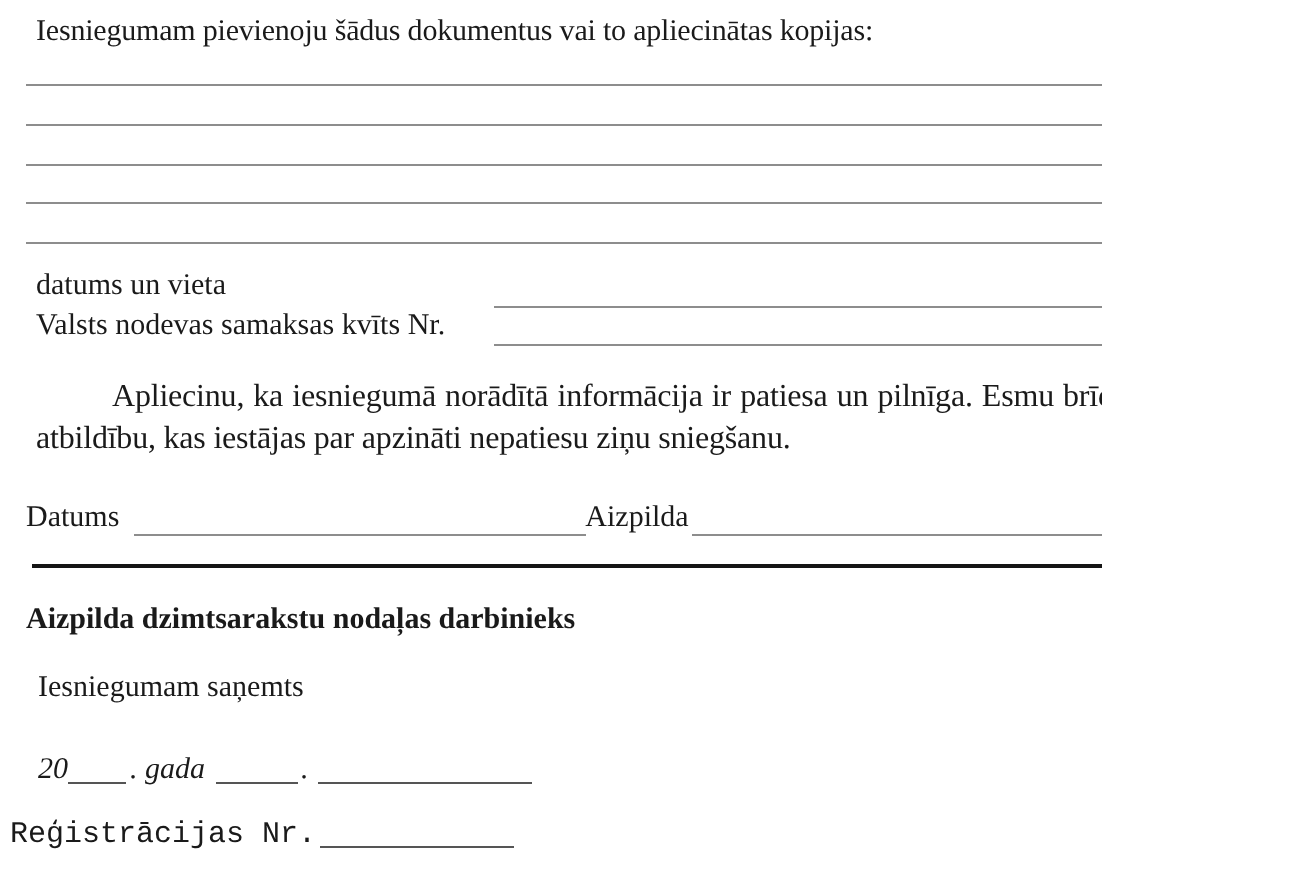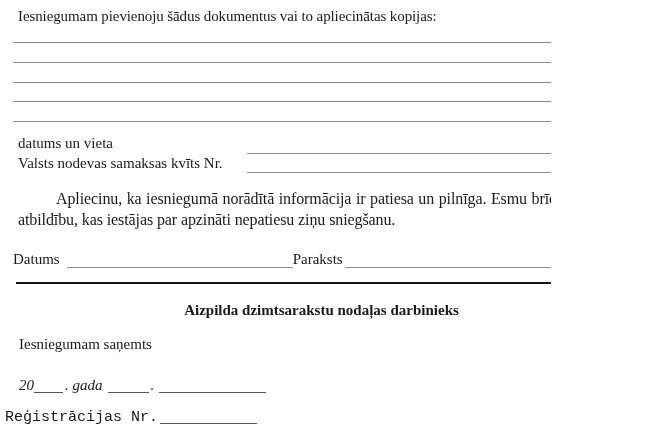--- a/index.html
+++ b/index.html
@@ -81,21 +81,20 @@
   .separator {
     position: absolute;
     left: 16px; top: 282px;
     width: 614px;
     border-top: 2px solid var(--separator, #151515);
   }
   .office-heading {
     position: absolute;
     left: 13px; top: 301px;
     width: 617px;
-    text-align: center;
     font-weight: bold;
     line-height: 19px;
   }
   .received {
     position: absolute;
     left: 19px; top: 335px;
     line-height: 19px;
   }
   .date-line {
     position: absolute;
@@ -148,21 +147,21 @@
       <span class="fee-label">Valsts nodevas samaksas kvīts Nr.</span>
       <span class="fee-blank"></span>
     </div>
   </div>
 
   <div class="declaration">Apliecinu, ka iesniegumā norādītā informācija ir patiesa un pilnīga. Esmu brīdināts(-a) par atbildību, kas iestājas par apzināti nepatiesu ziņu sniegšanu.</div>
 
   <div class="sig-row">
     <span class="label">Datums</span>
     <span class="blank-flex sig-date-blank"></span>
-    <span class="label">Paraksts</span>
+    <span class="label">Aizpilda</span>
     <span class="blank-flex sig-sign-blank"></span>
   </div>
 
   <div class="separator"></div>
 
   <div class="office-heading">Aizpilda dzimtsarakstu nodaļas darbinieks</div>
 
   <div class="received">Iesniegumam saņemts</div>
 
   <div class="date-line">

